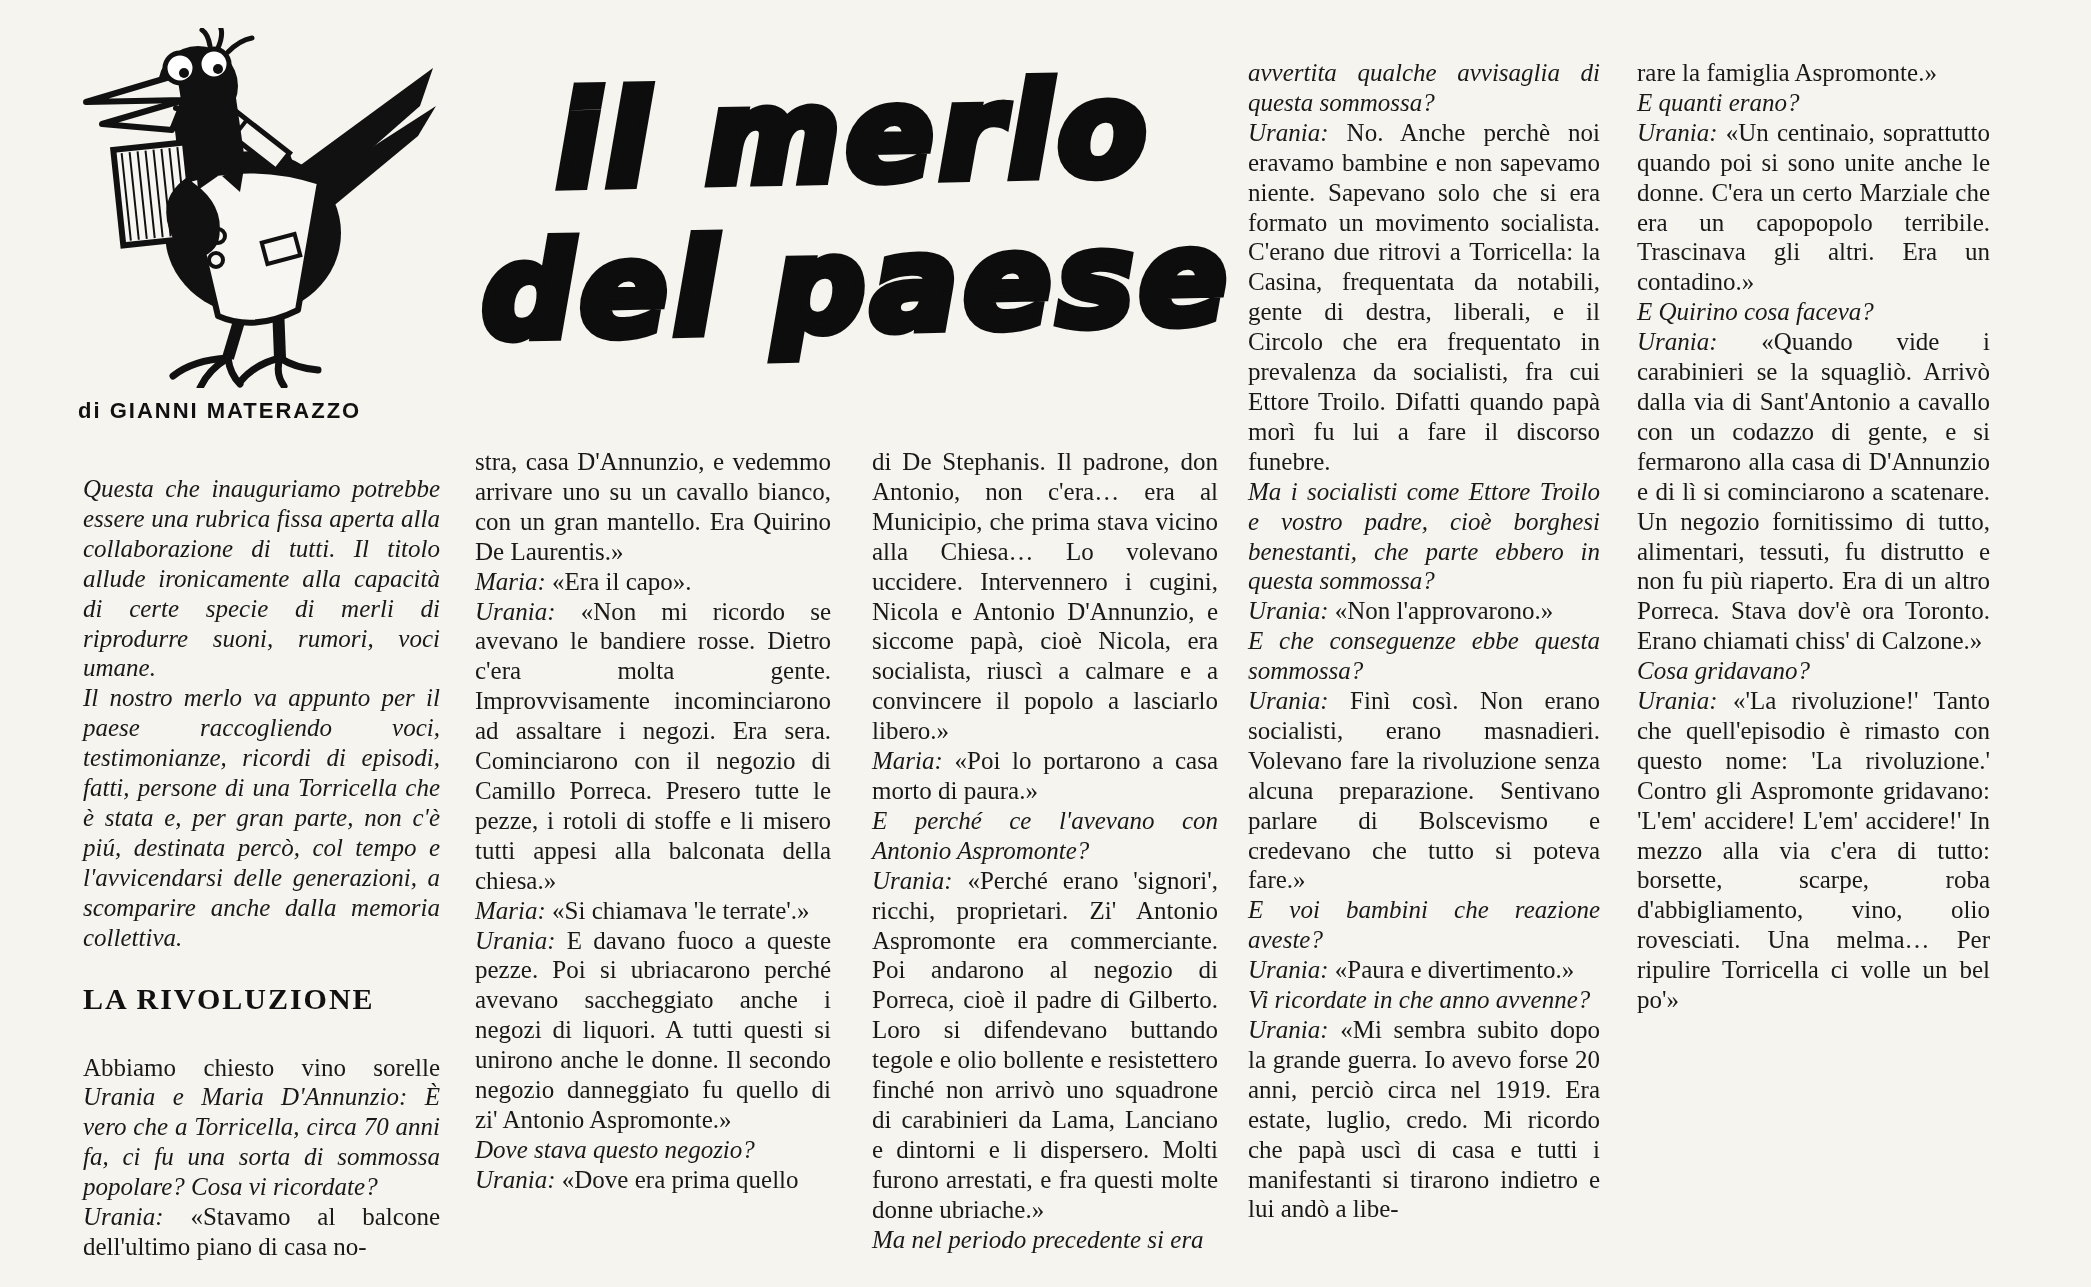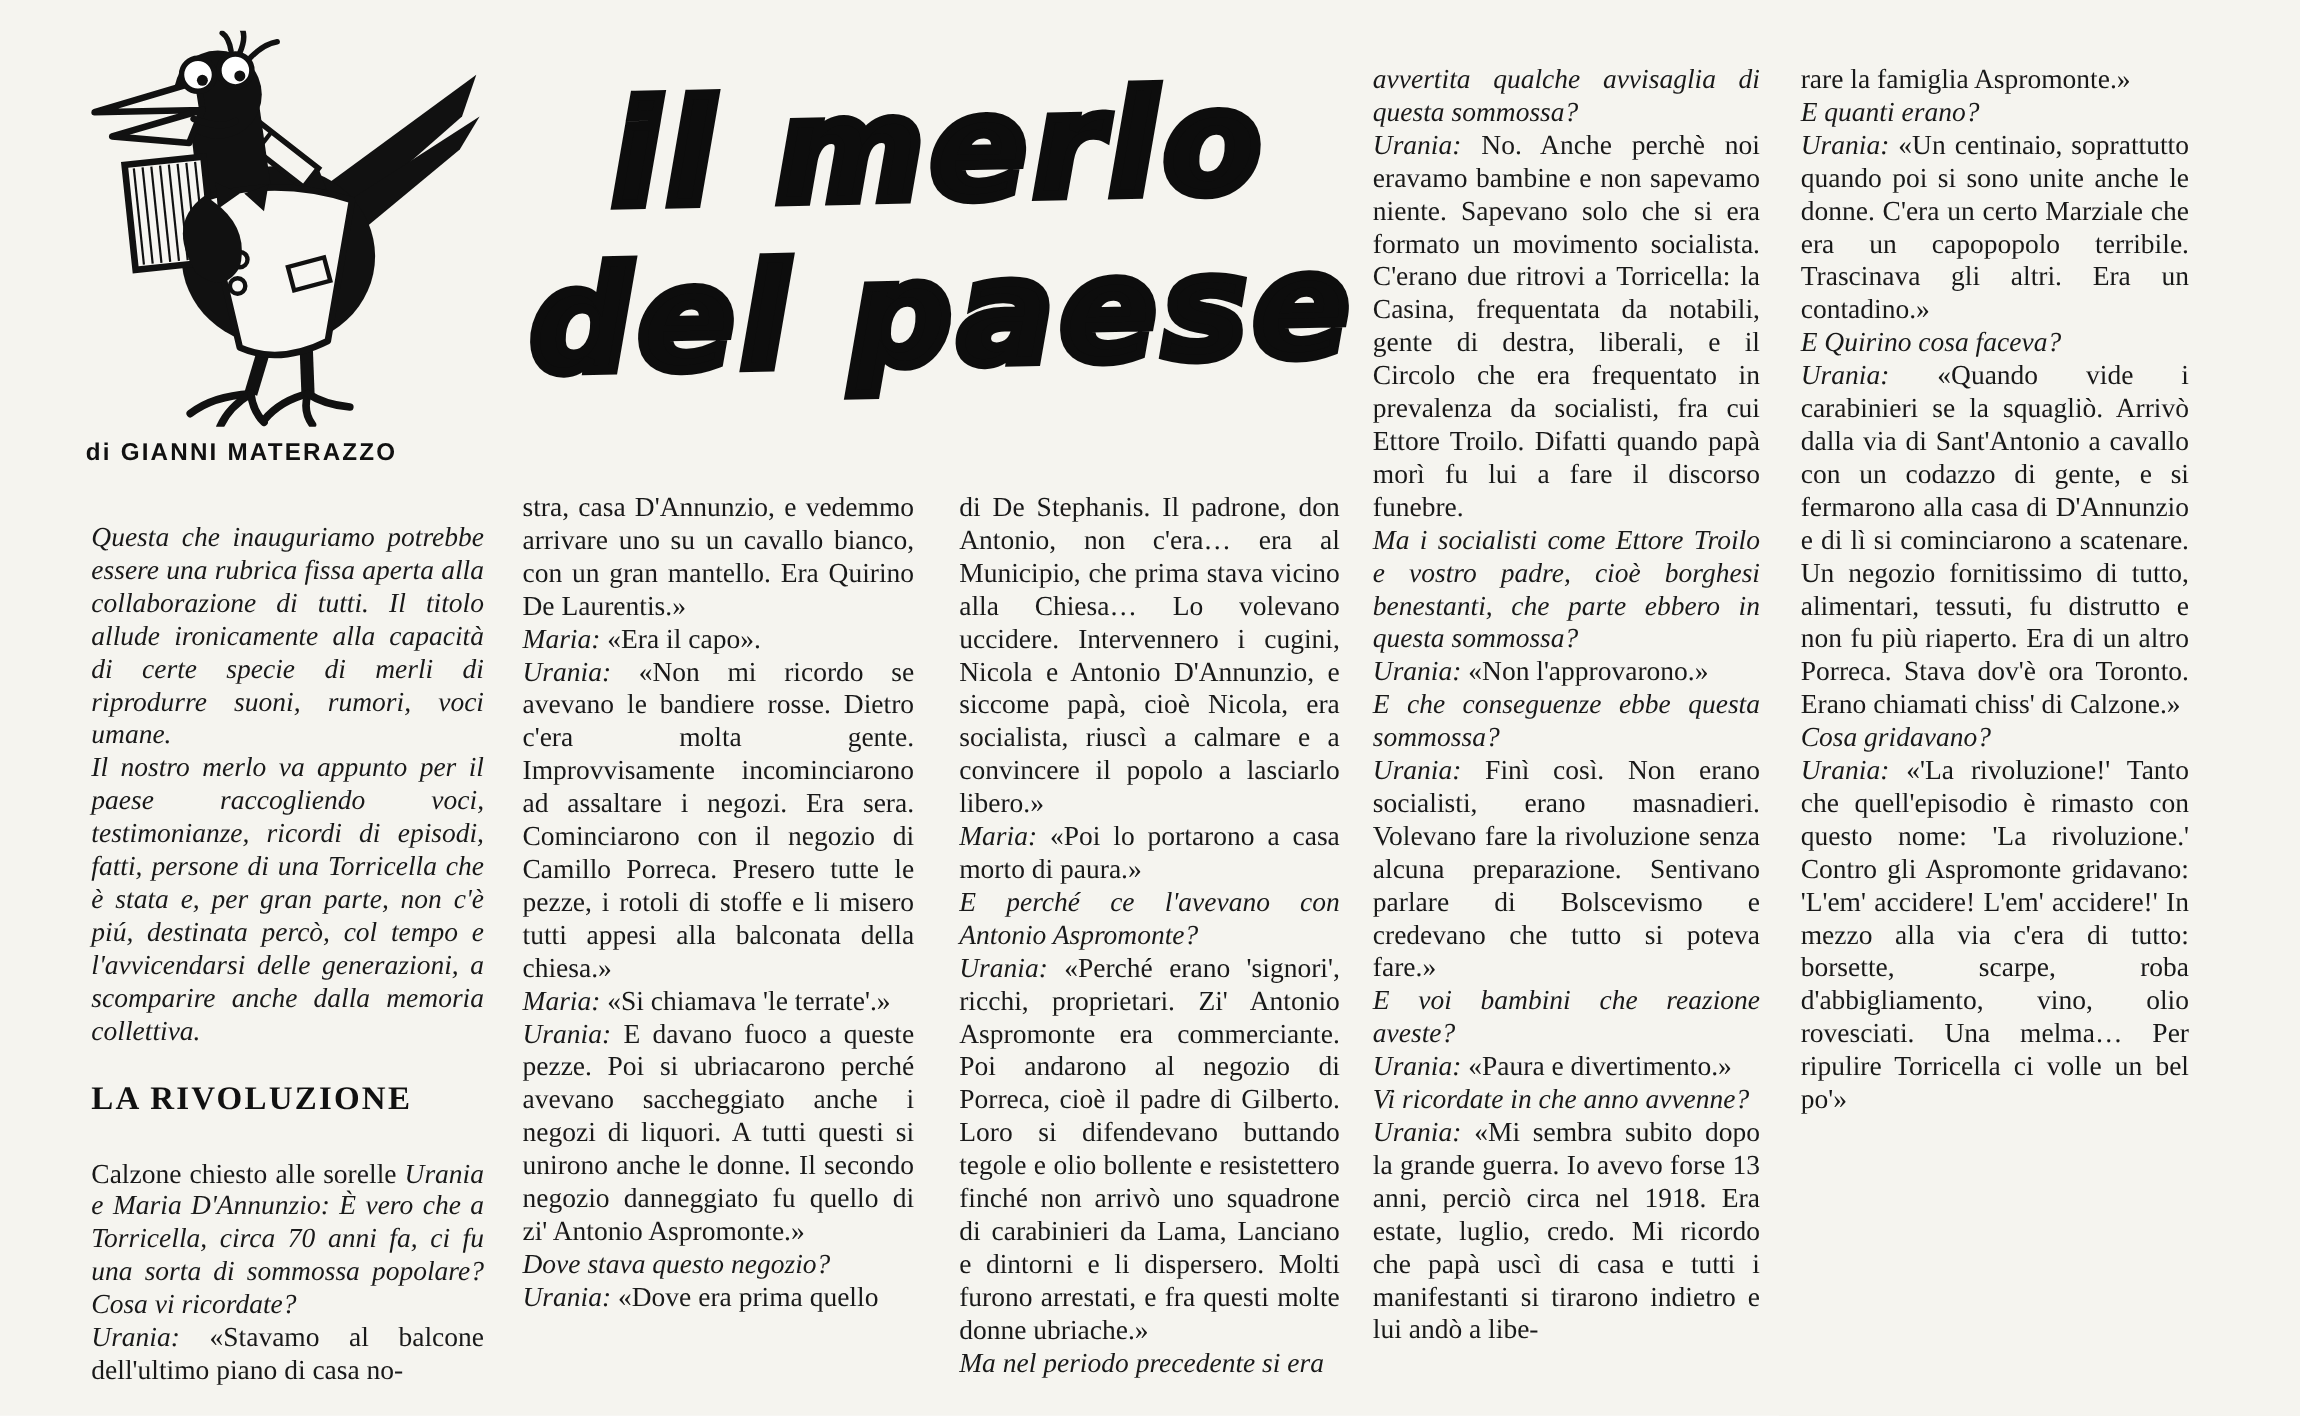--- a/index.html
+++ b/index.html
@@ -134,21 +134,21 @@
     <span>il merlo</span>
     <span>del paese</span>
   </div>
 
   <div class="byline">di GIANNI MATERAZZO</div>
 
   <div class="col col-1">
       <p><span class="it">Questa che inauguriamo potrebbe essere una rubrica fissa aperta alla collaborazione di tutti. Il titolo allude ironicamente alla capacità di certe specie di merli di riprodurre suoni, rumori, voci umane.</span></p>
       <p><span class="it">Il nostro merlo va appunto per il paese raccogliendo voci, testimonianze, ricordi di episodi, fatti, persone di una Torricella che è stata e, per gran parte, non c'è piú, destinata percò, col tempo e l'avvicendarsi delle generazioni, a scomparire anche dalla memoria collettiva.</span></p>
       <h2 class="section-heading">LA RIVOLUZIONE</h2>
-      <p><span>Calzone chiesto alle sorelle </span><span class="it">Urania e Maria D'Annunzio: È vero che a Torricella, circa 70 anni fa, ci fu una sorta di sommossa popolare? Cosa vi ricordate?</span></p>
+      <p><span>Abbiamo chiesto vino sorelle </span><span class="it">Urania e Maria D'Annunzio: È vero che a Torricella, circa 70 anni fa, ci fu una sorta di sommossa popolare? Cosa vi ricordate?</span></p>
       <p><span class="it">Urania: </span><span>«Stavamo al balcone dell'ultimo piano di casa no-</span></p>
     </div>
   <div class="col col-2">
       <p><span>stra, casa D'Annunzio, e vedemmo arrivare uno su un cavallo bianco, con un gran mantello. Era Quirino De Laurentis.»</span></p>
       <p><span class="it">Maria: </span><span>«Era il capo».</span></p>
       <p><span class="it">Urania: </span><span>«Non mi ricordo se avevano le bandiere rosse. Dietro c'era molta gente. Improvvisamente incominciarono ad assaltare i negozi. Era sera. Cominciarono con il negozio di Camillo Porreca. Presero tutte le pezze, i rotoli di stoffe e li misero tutti appesi alla balconata della chiesa.»</span></p>
       <p><span class="it">Maria: </span><span>«Si chiamava 'le terrate'.»</span></p>
       <p><span class="it">Urania: </span><span>E davano fuoco a queste pezze. Poi si ubriacarono perché avevano saccheggiato anche i negozi di liquori. A tutti questi si unirono anche le donne. Il secondo negozio danneggiato fu quello di zi' Antonio Aspromonte.»</span></p>
       <p><span class="it">Dove stava questo negozio?</span></p>
       <p><span class="it">Urania: </span><span>«Dove era prima quello</span></p>
@@ -163,21 +163,21 @@
   <div class="col col-4">
       <p><span class="it">avvertita qualche avvisaglia di questa sommossa?</span></p>
       <p><span class="it">Urania: </span><span>No. Anche perchè noi eravamo bambine e non sapevamo niente. Sapevano solo che si era formato un movimento socialista. C'erano due ritrovi a Torricella: la Casina, frequentata da notabili, gente di destra, liberali, e il Circolo che era frequentato in prevalenza da socialisti, fra cui Ettore Troilo. Difatti quando papà morì fu lui a fare il discorso funebre.</span></p>
       <p><span class="it">Ma i socialisti come Ettore Troilo e vostro padre, cioè borghesi benestanti, che parte ebbero in questa sommossa?</span></p>
       <p><span class="it">Urania: </span><span>«Non l'approvarono.»</span></p>
       <p><span class="it">E che conseguenze ebbe questa sommossa?</span></p>
       <p><span class="it">Urania: </span><span>Finì così. Non erano socialisti, erano masnadieri. Volevano fare la rivoluzione senza alcuna preparazione. Sentivano parlare di Bolscevismo e credevano che tutto si poteva fare.»</span></p>
       <p><span class="it">E voi bambini che reazione aveste?</span></p>
       <p><span class="it">Urania: </span><span>«Paura e divertimento.»</span></p>
       <p><span class="it">Vi ricordate in che anno avvenne?</span></p>
-      <p><span class="it">Urania: </span><span>«Mi sembra subito dopo la grande guerra. Io avevo forse 13 anni, perciò circa nel 1918. Era estate, luglio, credo. Mi ricordo che papà uscì di casa e tutti i manifestanti si tirarono indietro e lui andò a libe-</span></p>
+      <p><span class="it">Urania: </span><span>«Mi sembra subito dopo la grande guerra. Io avevo forse 20 anni, perciò circa nel 1919. Era estate, luglio, credo. Mi ricordo che papà uscì di casa e tutti i manifestanti si tirarono indietro e lui andò a libe-</span></p>
     </div>
   <div class="col col-5">
       <p><span>rare la famiglia Aspromonte.»</span></p>
       <p><span class="it">E quanti erano?</span></p>
       <p><span class="it">Urania: </span><span>«Un centinaio, soprattutto quando poi si sono unite anche le donne. C'era un certo Marziale che era un capopopolo terribile. Trascinava gli altri. Era un contadino.»</span></p>
       <p><span class="it">E Quirino cosa faceva?</span></p>
       <p><span class="it">Urania: </span><span>«Quando vide i carabinieri se la squagliò. Arrivò dalla via di Sant'Antonio a cavallo con un codazzo di gente, e si fermarono alla casa di D'Annunzio e di lì si cominciarono a scatenare. Un negozio fornitissimo di tutto, alimentari, tessuti, fu distrutto e non fu più riaperto. Era di un altro Porreca. Stava dov'è ora Toronto. Erano chiamati chiss' di Calzone.»</span></p>
       <p><span class="it">Cosa gridavano?</span></p>
       <p><span class="it">Urania: </span><span>«'La rivoluzione!' Tanto che quell'episodio è rimasto con questo nome: 'La rivoluzione.' Contro gli Aspromonte gridavano: 'L'em' accidere! L'em' accidere!' In mezzo alla via c'era di tutto: borsette, scarpe, roba d'abbigliamento, vino, olio rovesciati. Una melma… Per ripulire Torricella ci volle un bel po'»</span></p>
     </div>

